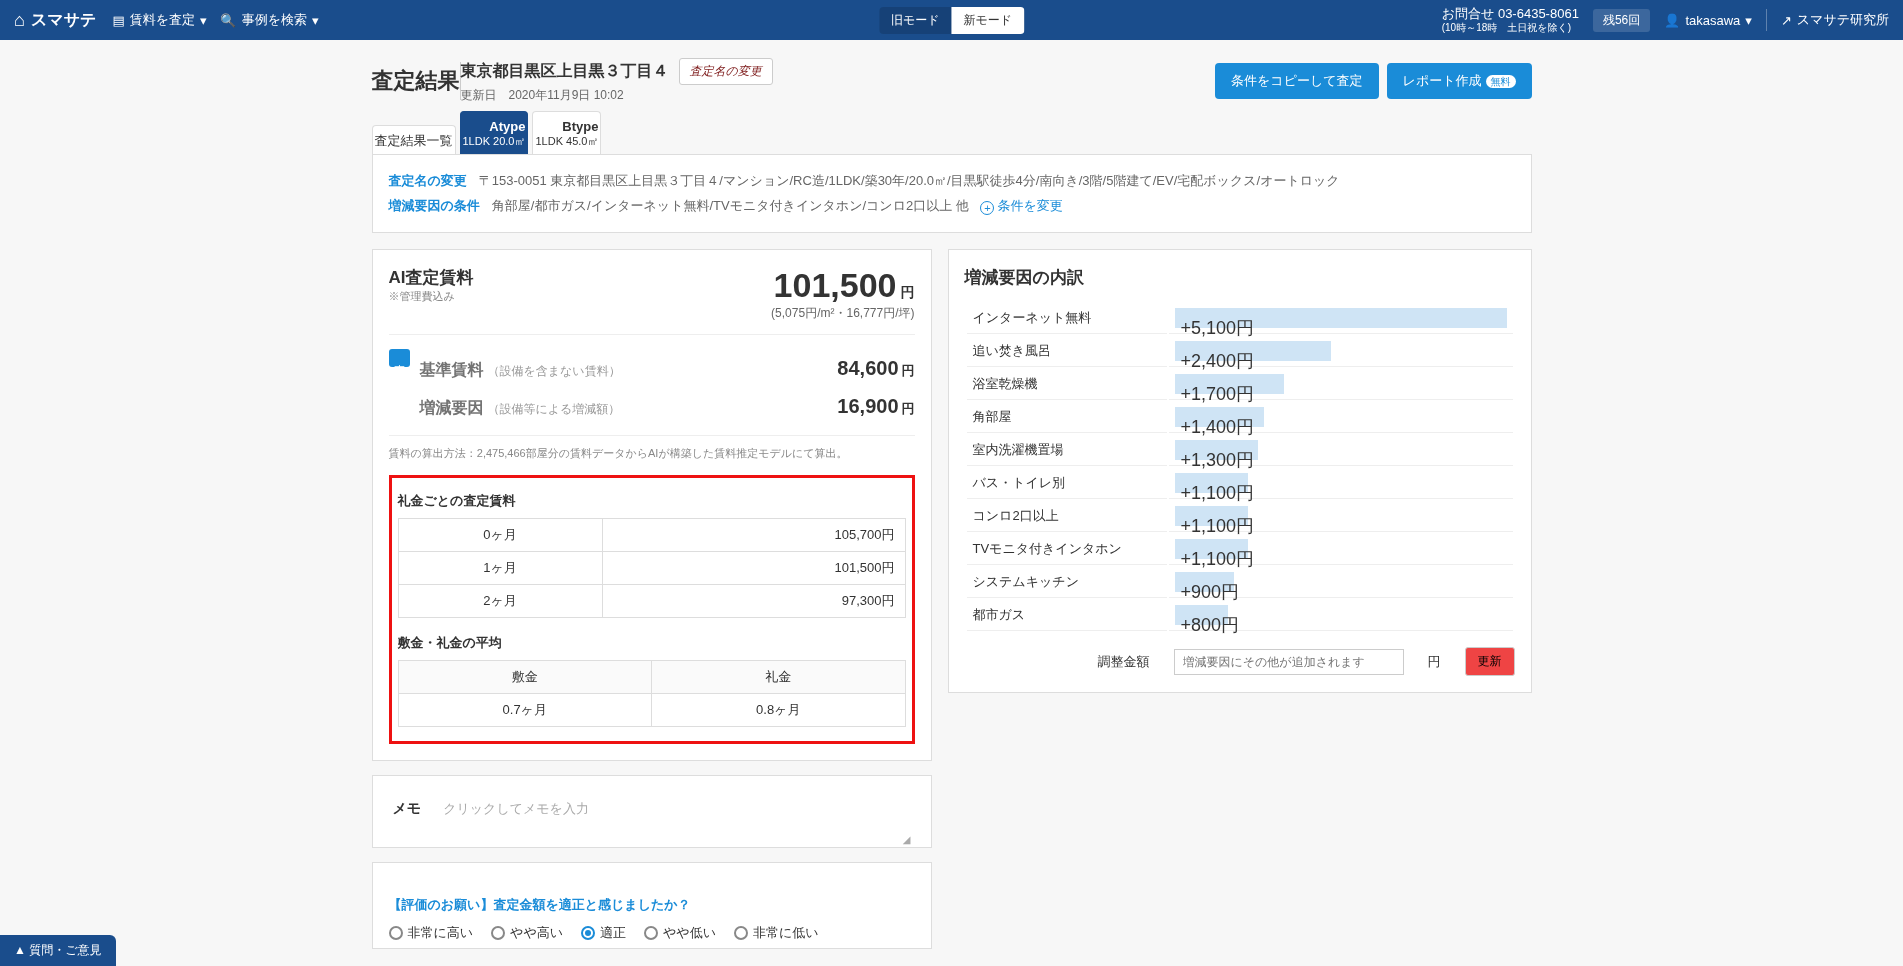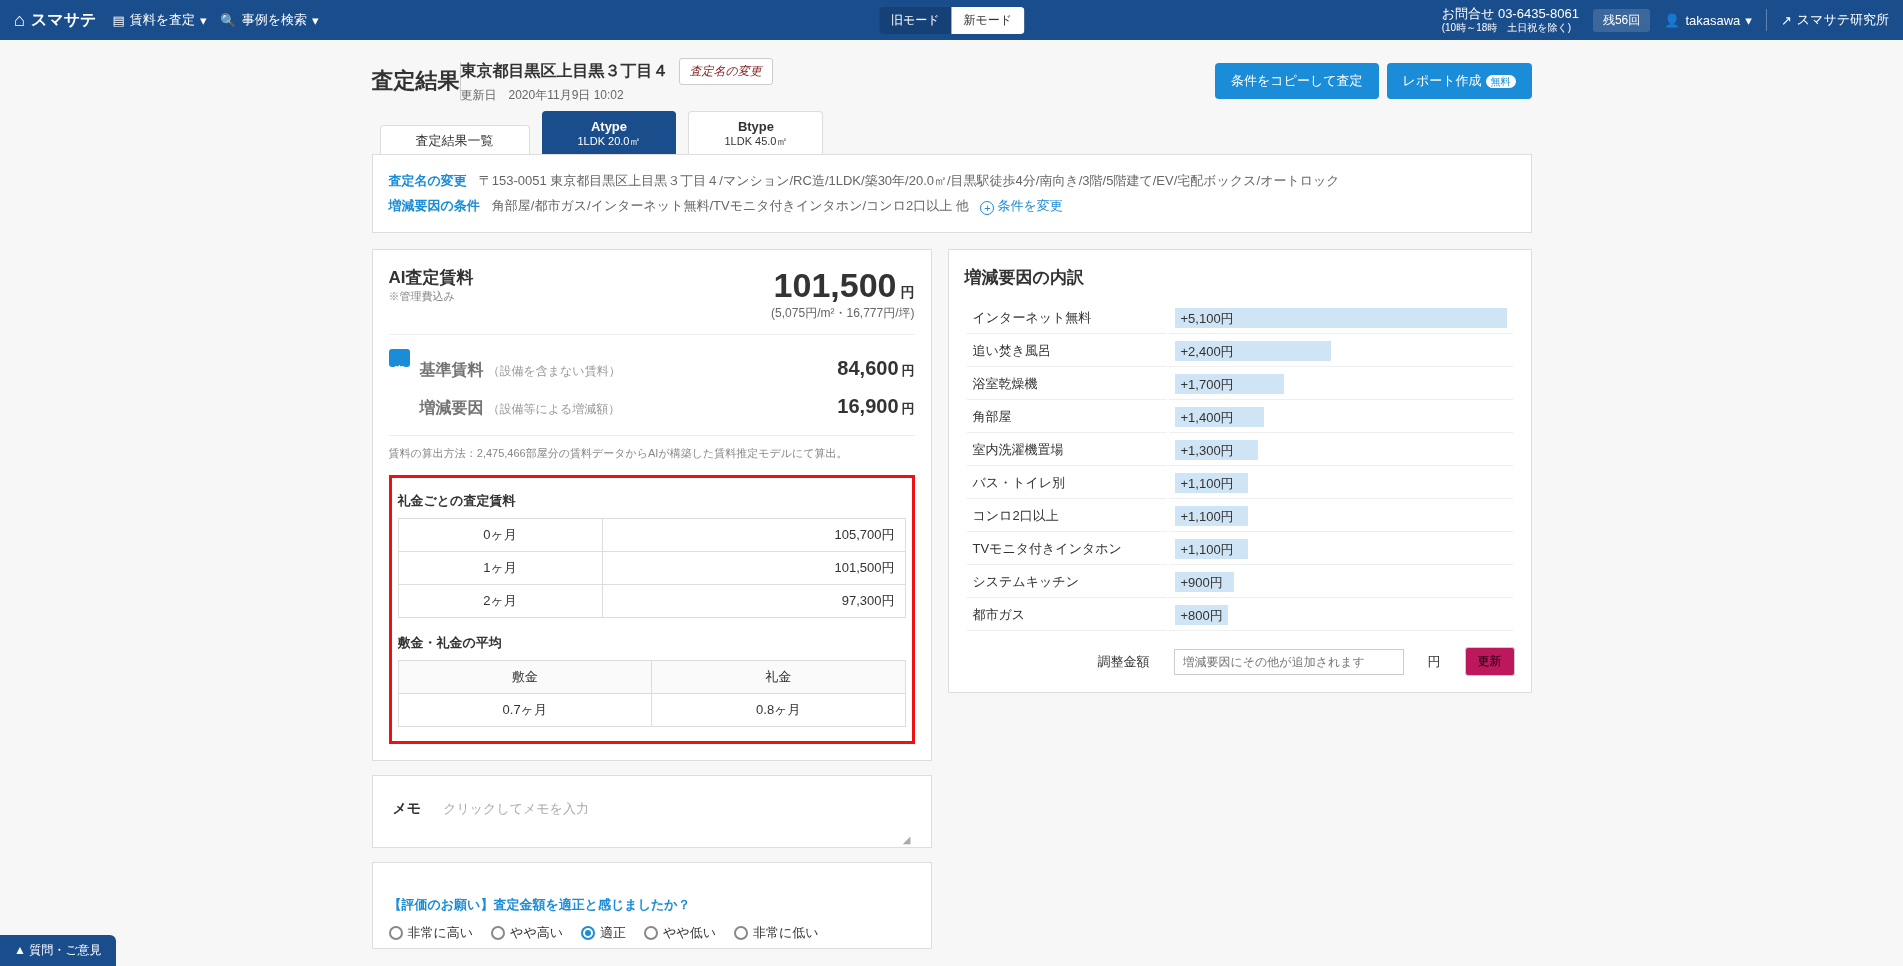--- a/index.html
+++ b/index.html
@@ -29,21 +29,21 @@
 .addr-line1 { display: flex; align-items: center; gap: 10px; }
 .addr { font-size: 16px; font-weight: bold; }
 .btn-outline { border: 1px solid #ccc; background: #fff; padding: 4px 10px; font-size: 12px; cursor: pointer; border-radius: 3px; color: #7f1d1d; font-style: italic; }
 .update { font-size: 12px; color: #666; }
 .title-spacer { flex: 1; }
 .btn-primary { background: #1a8cd8; color: #fff; border: none; padding: 9px 16px; font-size: 13px; border-radius: 4px; cursor: pointer; }
 .btn-primary + .btn-primary { margin-left: 8px; }
 .badge-free { background: #fff; color: #1a8cd8; font-size: 10px; padding: 1px 5px; border-radius: 8px; margin-left: 4px; }
 
 .tabs { display: flex; gap: 4px; align-items: flex-end; border-bottom: 1px solid #ddd; }
-.tab { border: 1px solid #ddd; border-bottom: none; background: #fff; padding: 7px 35px 5px; cursor: pointer; text-align: center; border-radius: 4px 4px 0 0; line-height: 1.25; margin-left: 8px; }
+.tab { border: 1px solid #ddd; border-bottom: none; background: #fff; padding: 7px 2px 5px; cursor: pointer; text-align: right; border-radius: 4px 4px 0 0; line-height: 1.25; }
 .tab.active { background: #1a4d8c; color: #fff; border-color: #1a4d8c; }
 .tab .t1 { font-size: 13px; font-weight: bold; }
 .tab .t2 { font-size: 11px; }
 .tab.single .t1 { font-size: 13px; font-weight: normal; }
 
 .cond-panel { background: #fff; border: 1px solid #ddd; border-top: none; padding: 14px 16px; font-size: 13px; line-height: 1.9; }
 .cond-row { display: flex; gap: 12px; }
 .cond-label { color: #1a8cd8; font-weight: bold; white-space: nowrap; }
 .cond-val { color: #666; }
 .cond-link { color: #1a8cd8; cursor: pointer; margin-left: 8px; }
@@ -90,25 +90,25 @@
 .eval-opt { display: flex; align-items: center; gap: 5px; cursor: pointer; font-size: 13px; }
 .radio { width: 14px; height: 14px; border: 2px solid #888; border-radius: 50%; display: inline-block; position: relative; }
 .radio.checked { border-color: #1a8cd8; }
 .radio.checked::after { content: ""; position: absolute; inset: 2px; background: #1a8cd8; border-radius: 50%; }
 
 .factor-title { font-size: 17px; font-weight: bold; margin-bottom: 12px; }
 .factor-tbl { width: 100%; font-size: 13px; }
 .factor-tbl td { padding: 5px 6px; border-bottom: 1px solid #eee; vertical-align: middle; }
 .factor-tbl td:first-child { width: 200px; }
 .bar-cell { position: relative; height: 20px; }
-.bar-label { position: absolute; left: 6px; top: 2px; font-size: 13px; z-index: 1; }
+.bar-label { position: absolute; left: 6px; top: 8px; font-size: 18px; z-index: 1; }
 .bar-bg { position: absolute; left: 0; top: 0; bottom: 0; background: #cfe4f5; }
 .adjust-row { display: flex; justify-content: flex-end; align-items: center; gap: 24px; margin-top: 14px; font-size: 13px; }
 .adjust-input { border: 1px solid #ccc; padding: 5px 8px; width: 230px; font-size: 12px; color: #aaa; }
-.btn-sm { border: 1px solid #ccc; background: #be185d; padding: 5px 12px; cursor: pointer; border-radius: 3px; font-size: 12px; }
+.btn-sm { border: 1px solid #ccc; background: #ef4444; padding: 5px 12px; cursor: pointer; border-radius: 3px; font-size: 12px; }
 
 .footer-btn { position: fixed; left: 0; bottom: 0; background: #1a4d8c; color: #fff; padding: 7px 14px; font-size: 12px; border-top-right-radius: 6px; cursor: pointer; }
 </style>
 </head>
 <body>
 
 <div class="header">
   <div class="logo">
     <span class="logo-icon">⌂</span>
     <span>スマサテ</span>

